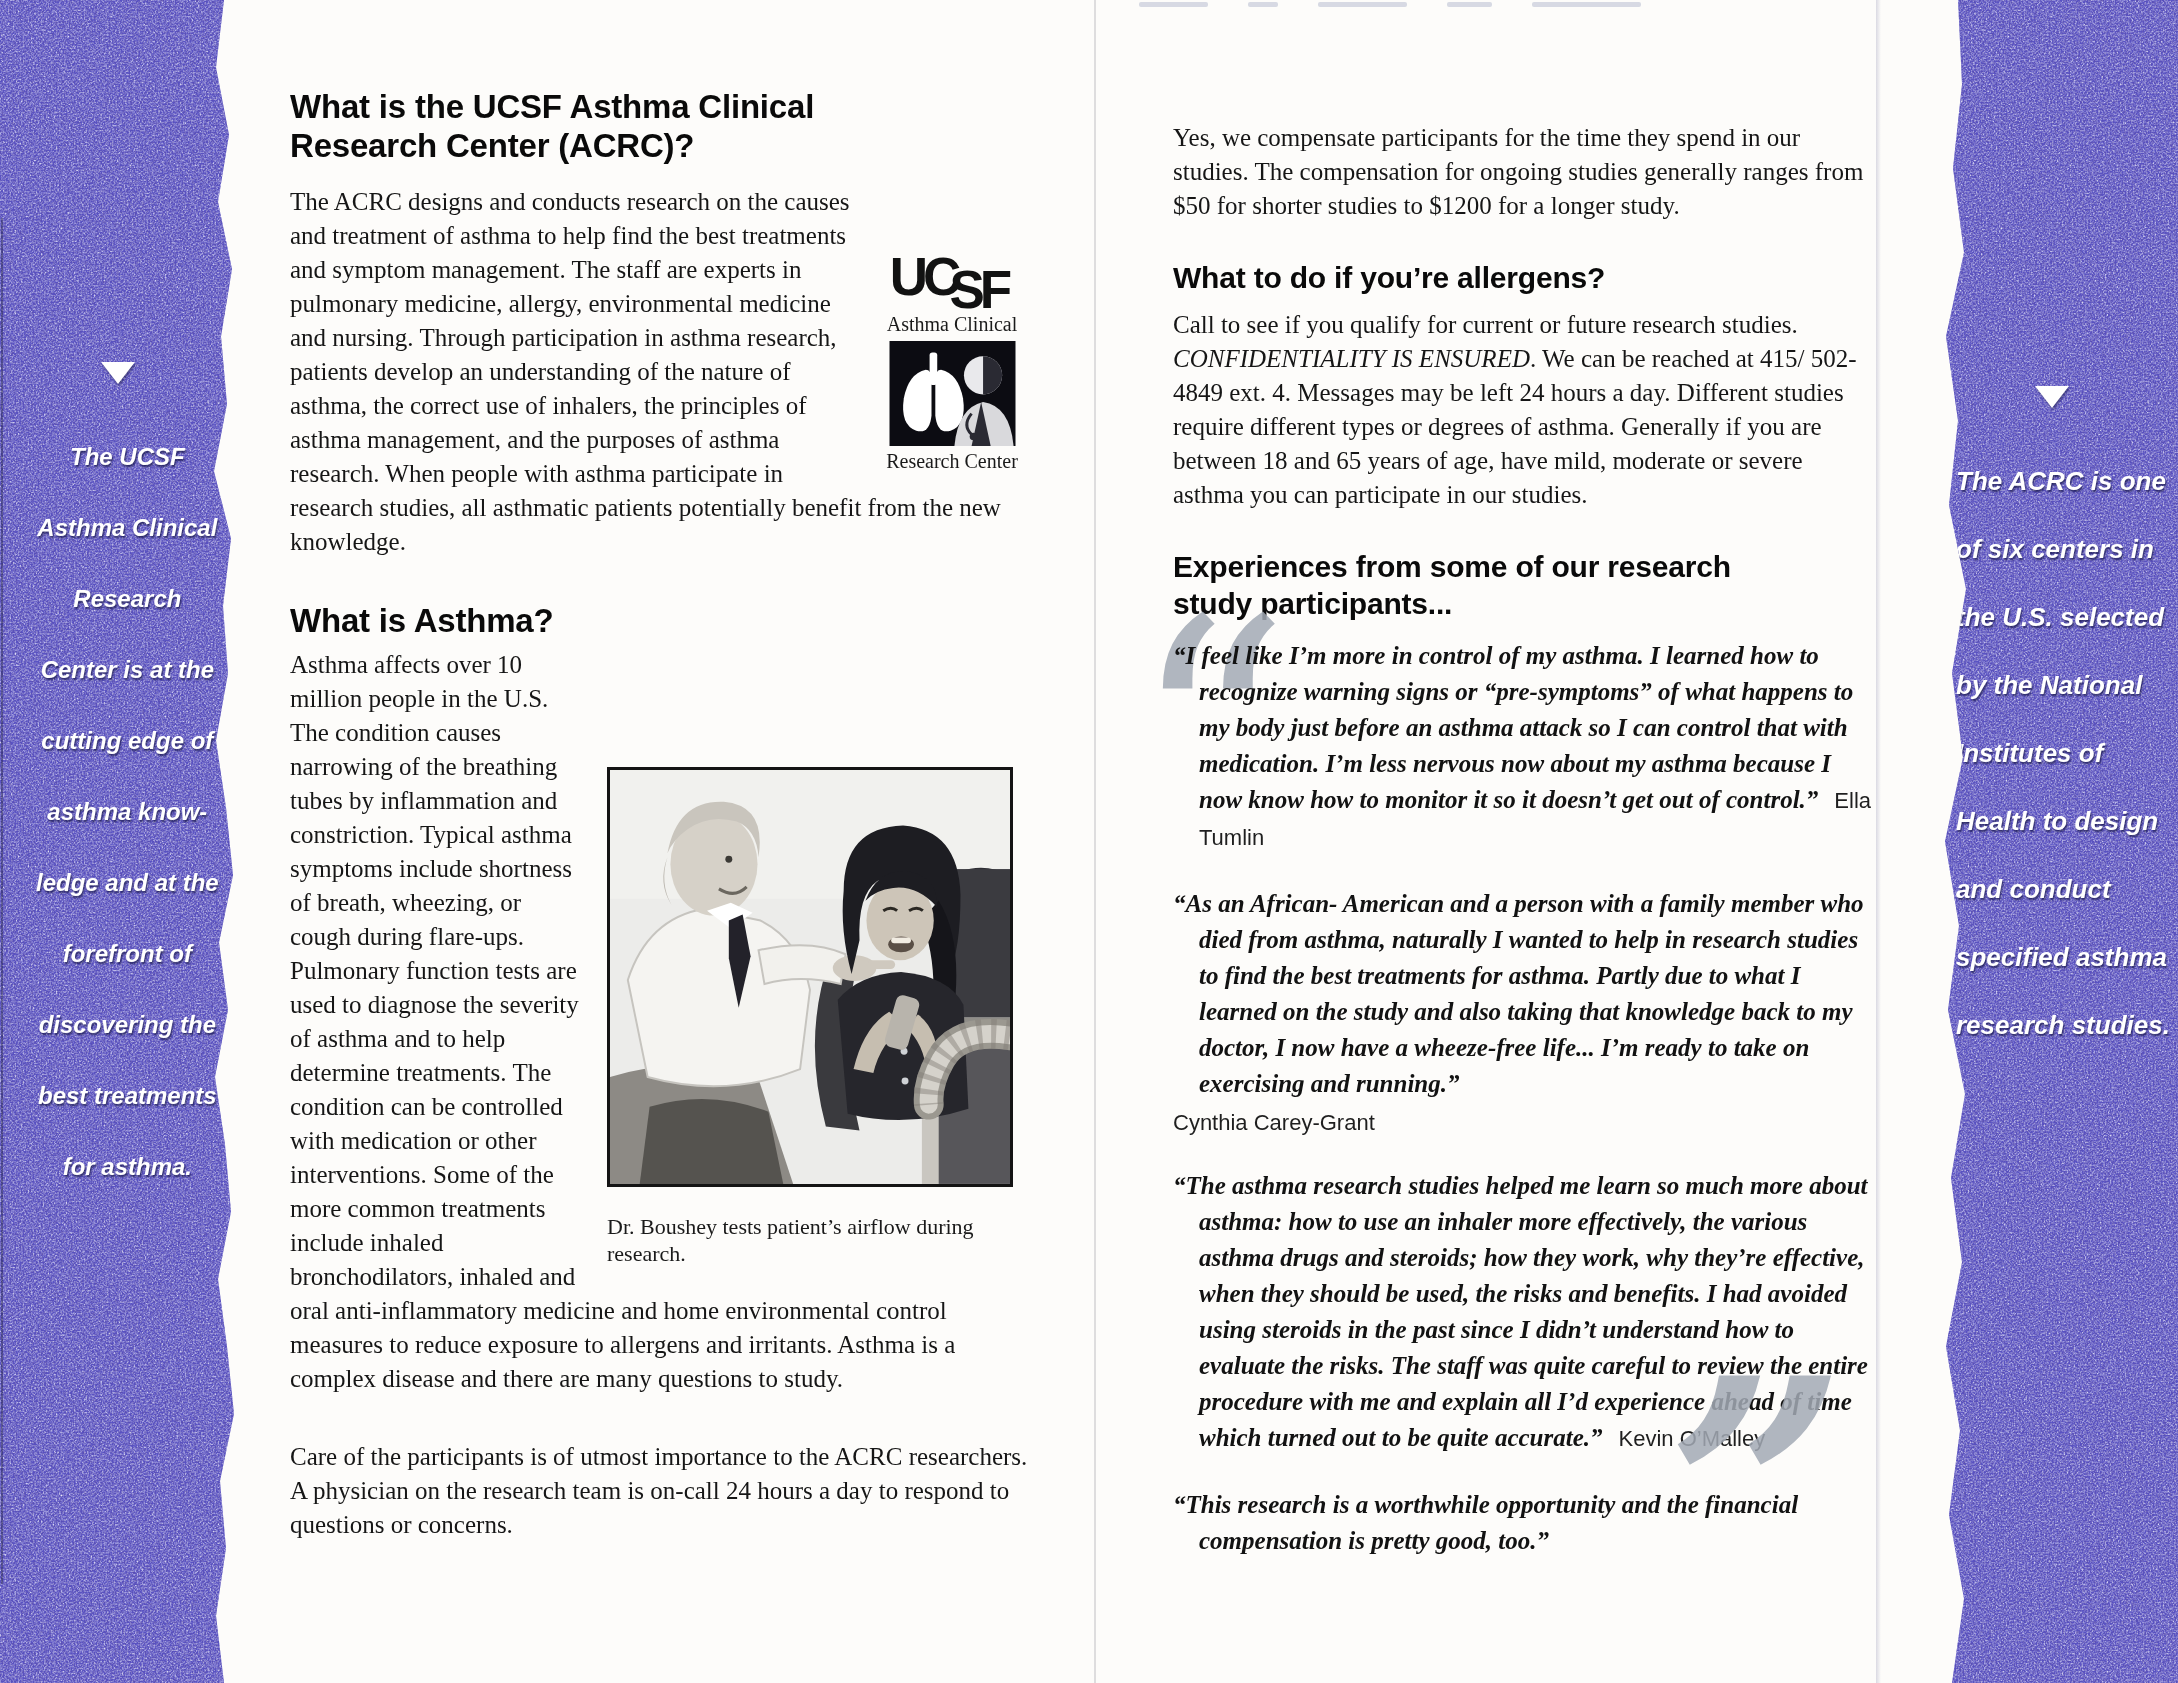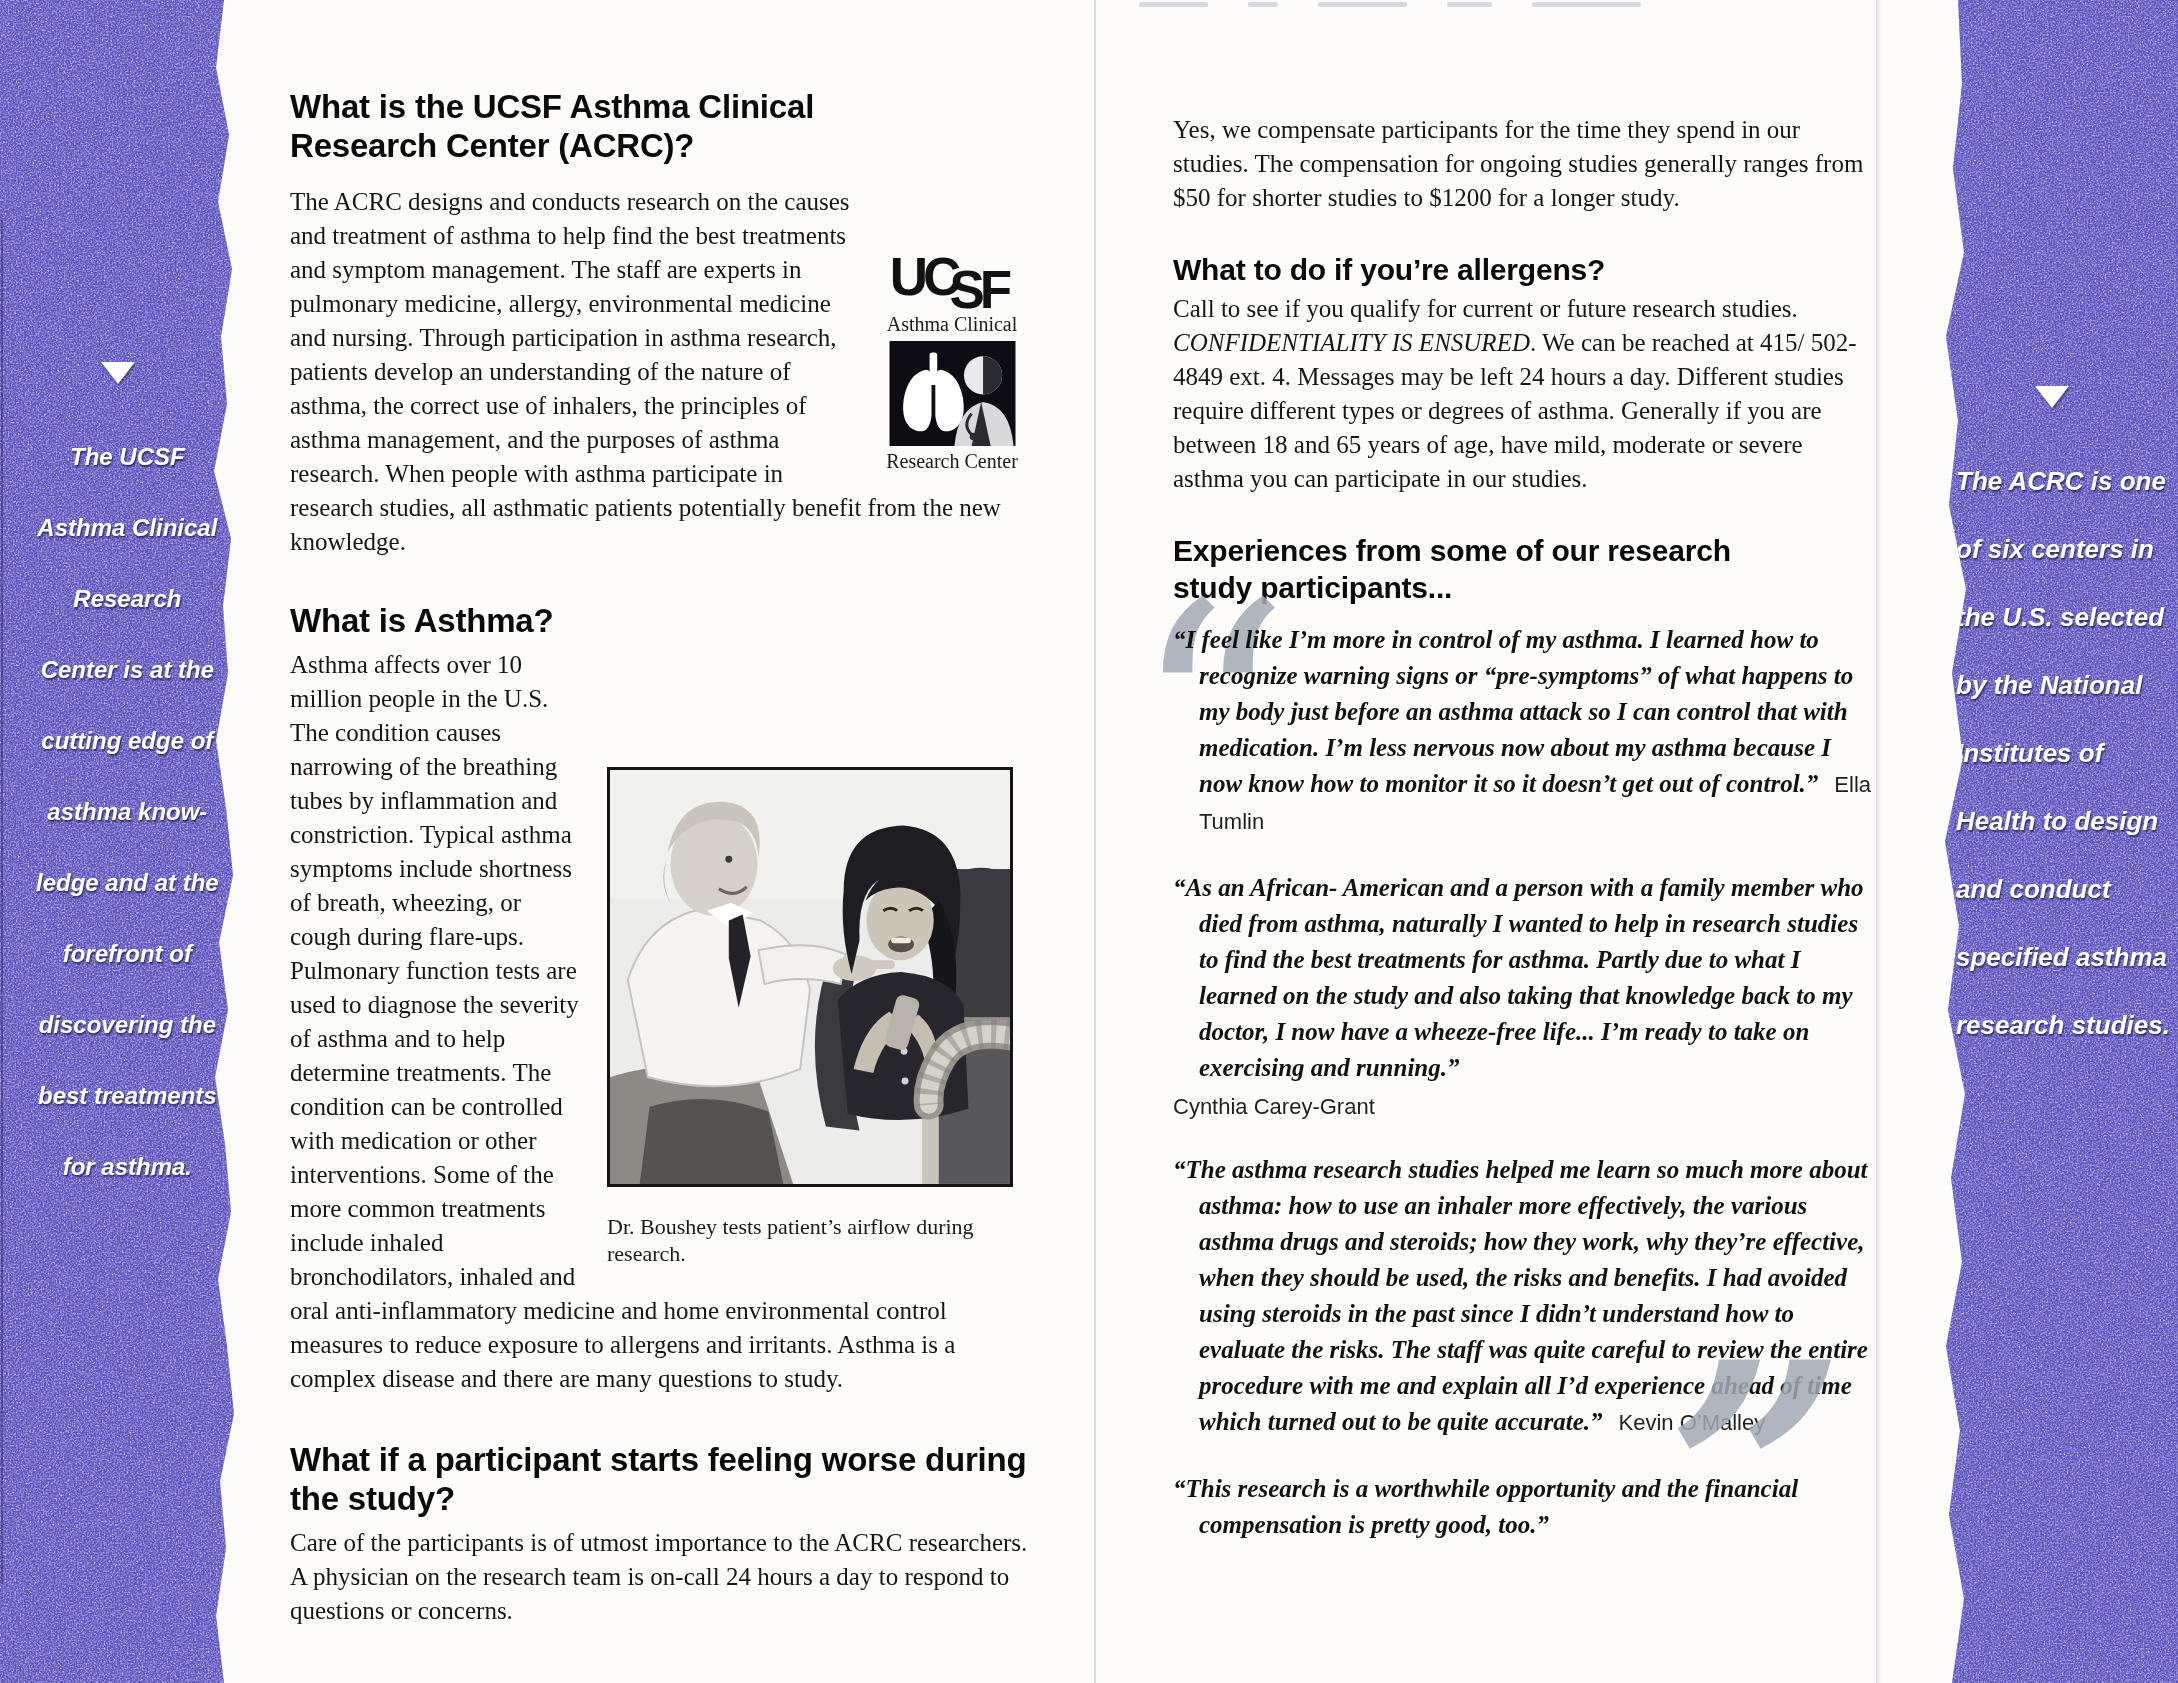--- a/index.html
+++ b/index.html
@@ -49,21 +49,21 @@
   .ucsf-mark .sf{position:relative;top:13px;left:-7px;}
   .logo-small{display:block;font-size:20px;line-height:26px;color:#1a1a1a;}
   .acrc-box{display:block;margin:4px auto 2px;width:127px;height:105px;}
 
   
   .photo-float{float:right;display:block;width:430px;margin:119px 0 6px 20px;}
   .photo-frame{display:block;width:400px;height:414px;border:3px solid #141414;background:#ececea;}
   .photo-caption{display:block;width:400px;font-size:22px;line-height:27px;margin-top:26px;color:#1a1a1a;}
 
   
-  .col-right p.body{margin:4px 0 36px;}
+  .col-right p.body{margin:12px 0 36px;}
   .col-right .h-exp{max-width:644px;margin-bottom:14px;}
   .quotes-wrap{position:relative;margin-top:16px;}
   .qmark{position:absolute;font-family:"DejaVu Serif",serif;font-size:312px;line-height:1;color:#a3aab5;opacity:.85;z-index:0;}
   .qmark-open{left:-42px;top:-59px;}
   .qmark-close{right:26px;top:-149px;}
   blockquote.quote{position:relative;z-index:1;margin:0 0 30px;padding:0 0 0 26px;text-indent:-26px;
     font-size:25px;line-height:36px;font-weight:700;font-style:italic;color:#121212;}
   .q4{position:relative;margin-bottom:0;}
   .qattr{font-family:"Liberation Sans","DejaVu Sans",sans-serif;font-style:normal;font-weight:400;font-size:22px;color:#1f1f1f;}
   span.qattr{margin-left:16px;}
@@ -212,21 +212,20 @@
             <path d="M404 268 Q352 260 334 292 Q320 316 322 338" fill="none" stroke="#9b9890" stroke-width="30" stroke-linecap="round"></path>
             <path d="M404 268 Q352 260 334 292 Q320 316 322 338" fill="none" stroke="#d5d2cb" stroke-width="18" stroke-linecap="round"></path>
             <path d="M404 268 Q352 260 334 292 Q320 316 322 338" fill="none" stroke="#807d76" stroke-width="30" stroke-dasharray="5 9" opacity="0.45"></path>
           </svg>
         </span>
         <span class="photo-caption">Dr. Boushey tests patient’s airflow during research.</span>
       </span>
       <span>Asthma affects over 10 million people in the U.S. The condition causes narrowing of the breathing tubes by inflammation and constriction. Typical asthma symptoms include shortness of breath, wheezing, or cough during flare-ups. Pulmonary function tests are used to diagnose the severity of asthma and to help determine treatments. The condition can be con­trolled with medication or other interventions. Some of the more common treatments include inhaled bronchodilators, inhaled and oral anti-inflamma­tory medicine and home environmental control measures to reduce exposure to allergens and irritants. Asthma is a complex disease and there are many questions to study.</span>
     </p>
 
-    <h2 class="h2c">What if a participant starts feeling worse during the study?</h2>
     <p class="body">Care of the participants is of utmost importance to the ACRC researchers. A physician on the research team is on-call 24 hours a day to respond to questions or concerns.</p>
   </div>
 
   <div class="col-right">
 
     <p class="body">Yes, we compensate participants for the time they spend in our studies. The compensation for ongoing studies generally ranges from $50 for shorter studies to $1200 for a longer study.</p>
 
     <h2>What to do if you’re allergens?</h2>
     <p class="body">
       <span>Call to see if you qualify for current or future research studies. </span><span class="q-ital">CONFIDENTIALITY IS ENSURED</span><span>. We can be reached at 415/ 502-4849 ext. 4. Messages may be left 24 hours a day. Different studies require different types or degrees of asthma. Generally if you are between 18 and 65 years of age, have mild, moderate or severe asthma you can participate in our studies.</span>

